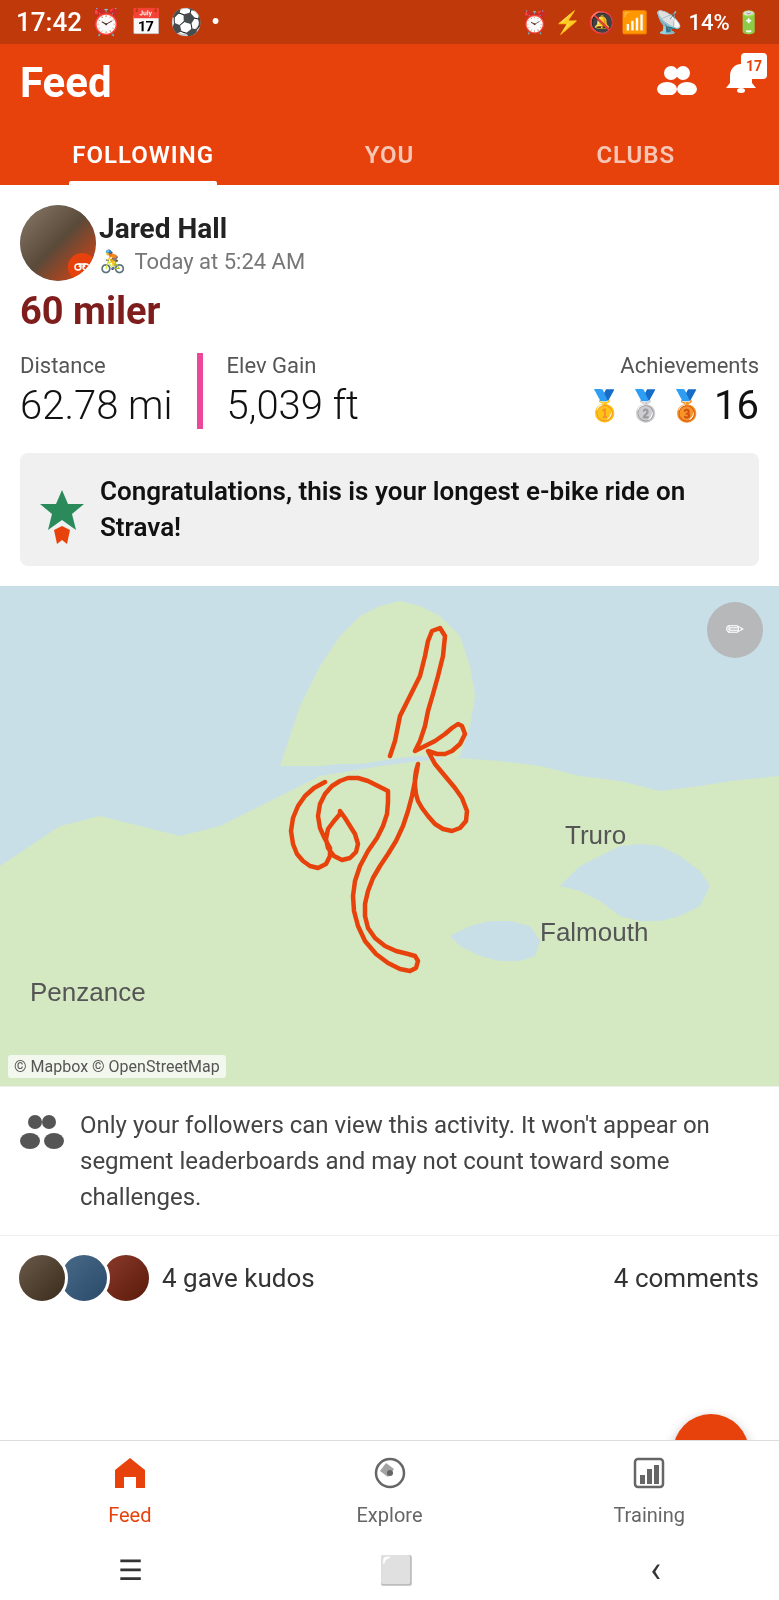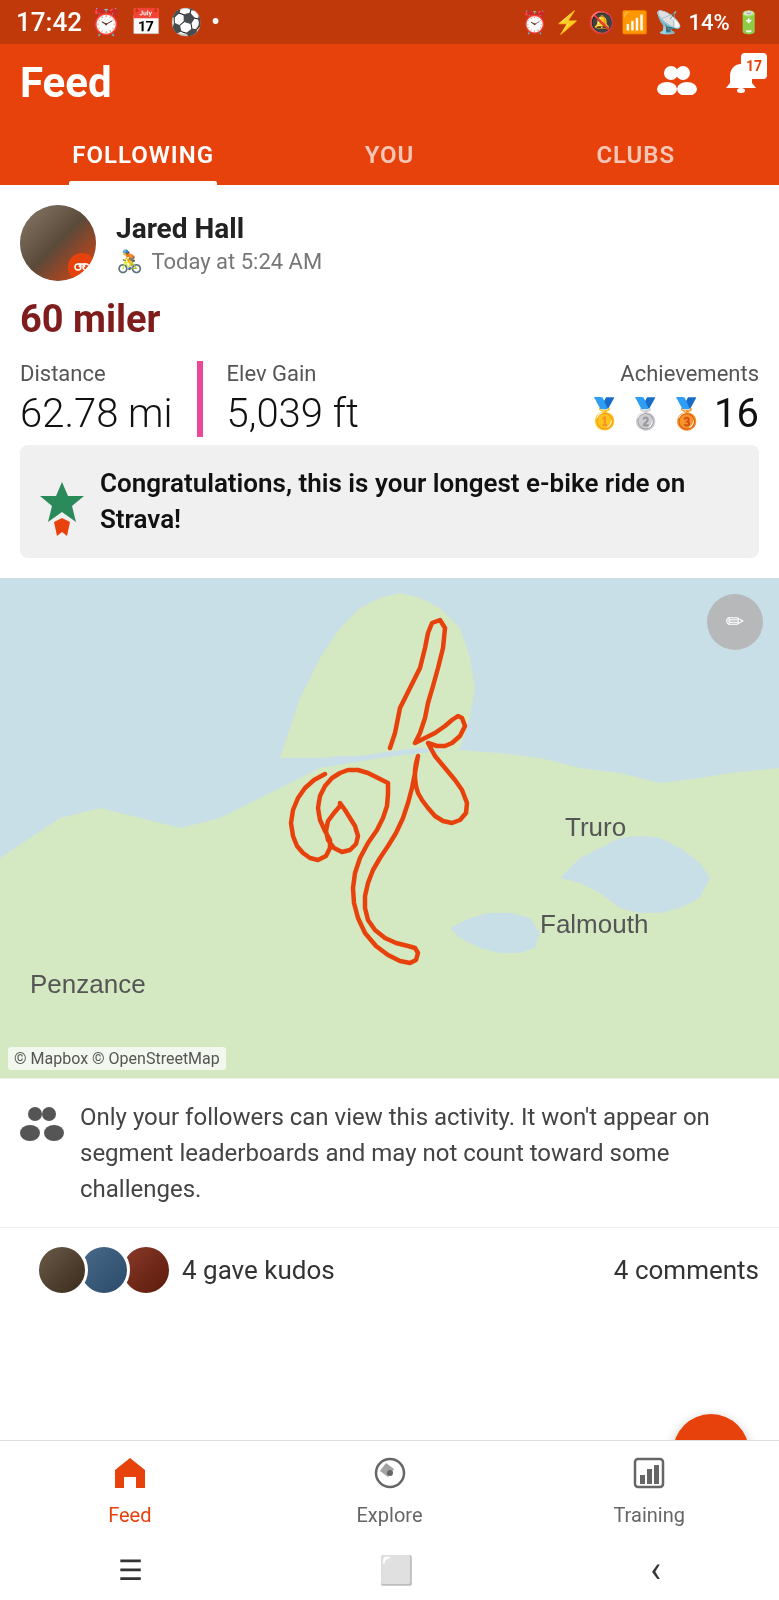--- a/index.html
+++ b/index.html
@@ -106,22 +106,22 @@
     }
 
     
     .activity-card {
       background: white;
       padding: 20px 20px 0 20px;
     }
     .activity-header {
       display: flex;
       align-items: center;
-      gap: 20px;
-      margin-bottom: 16px;
+      gap: 3px;
+      margin-bottom: 8px;
     }
     .avatar {
       width: 76px;
       height: 76px;
       border-radius: 50%;
       background: #888;
       overflow: hidden;
       flex-shrink: 0;
       position: relative;
     }
@@ -152,21 +152,21 @@
     .activity-title {
       font-size: 38px;
       font-weight: 700;
       color: #7f1d1d;
       margin-bottom: 20px;
     }
 
     .stats-row {
       display: flex;
       align-items: flex-start;
-      margin-bottom: 8px;
+      margin-bottom: 24px;
     }
     .stat-block {
       padding-right: 24px;
     }
     .stat-block + .stat-block {
       border-left: 6px solid #ec4899;
       padding-left: 24px;
     }
     .stat-label {
       font-size: 22px;
@@ -271,21 +271,21 @@
       border-top: 1px solid #eee;
     }
     .privacy-icon { font-size: 36px; color: #555; flex-shrink: 0; margin-top: 2px; }
     .privacy-text { font-size: 24px; color: #444; line-height: 1.5; }
 
     
     .kudos-row {
       display: flex;
       align-items: center;
       justify-content: space-between;
-      padding: 16px 20px 20px 36px;
+      padding: 16px 20px 20px 16px;
       background: white;
       border-top: 1px solid #eee;
       position: relative;
     }
     .kudos-avatars {
       display: flex;
       align-items: center;
     }
     .kudos-avatar {
       width: 52px;

